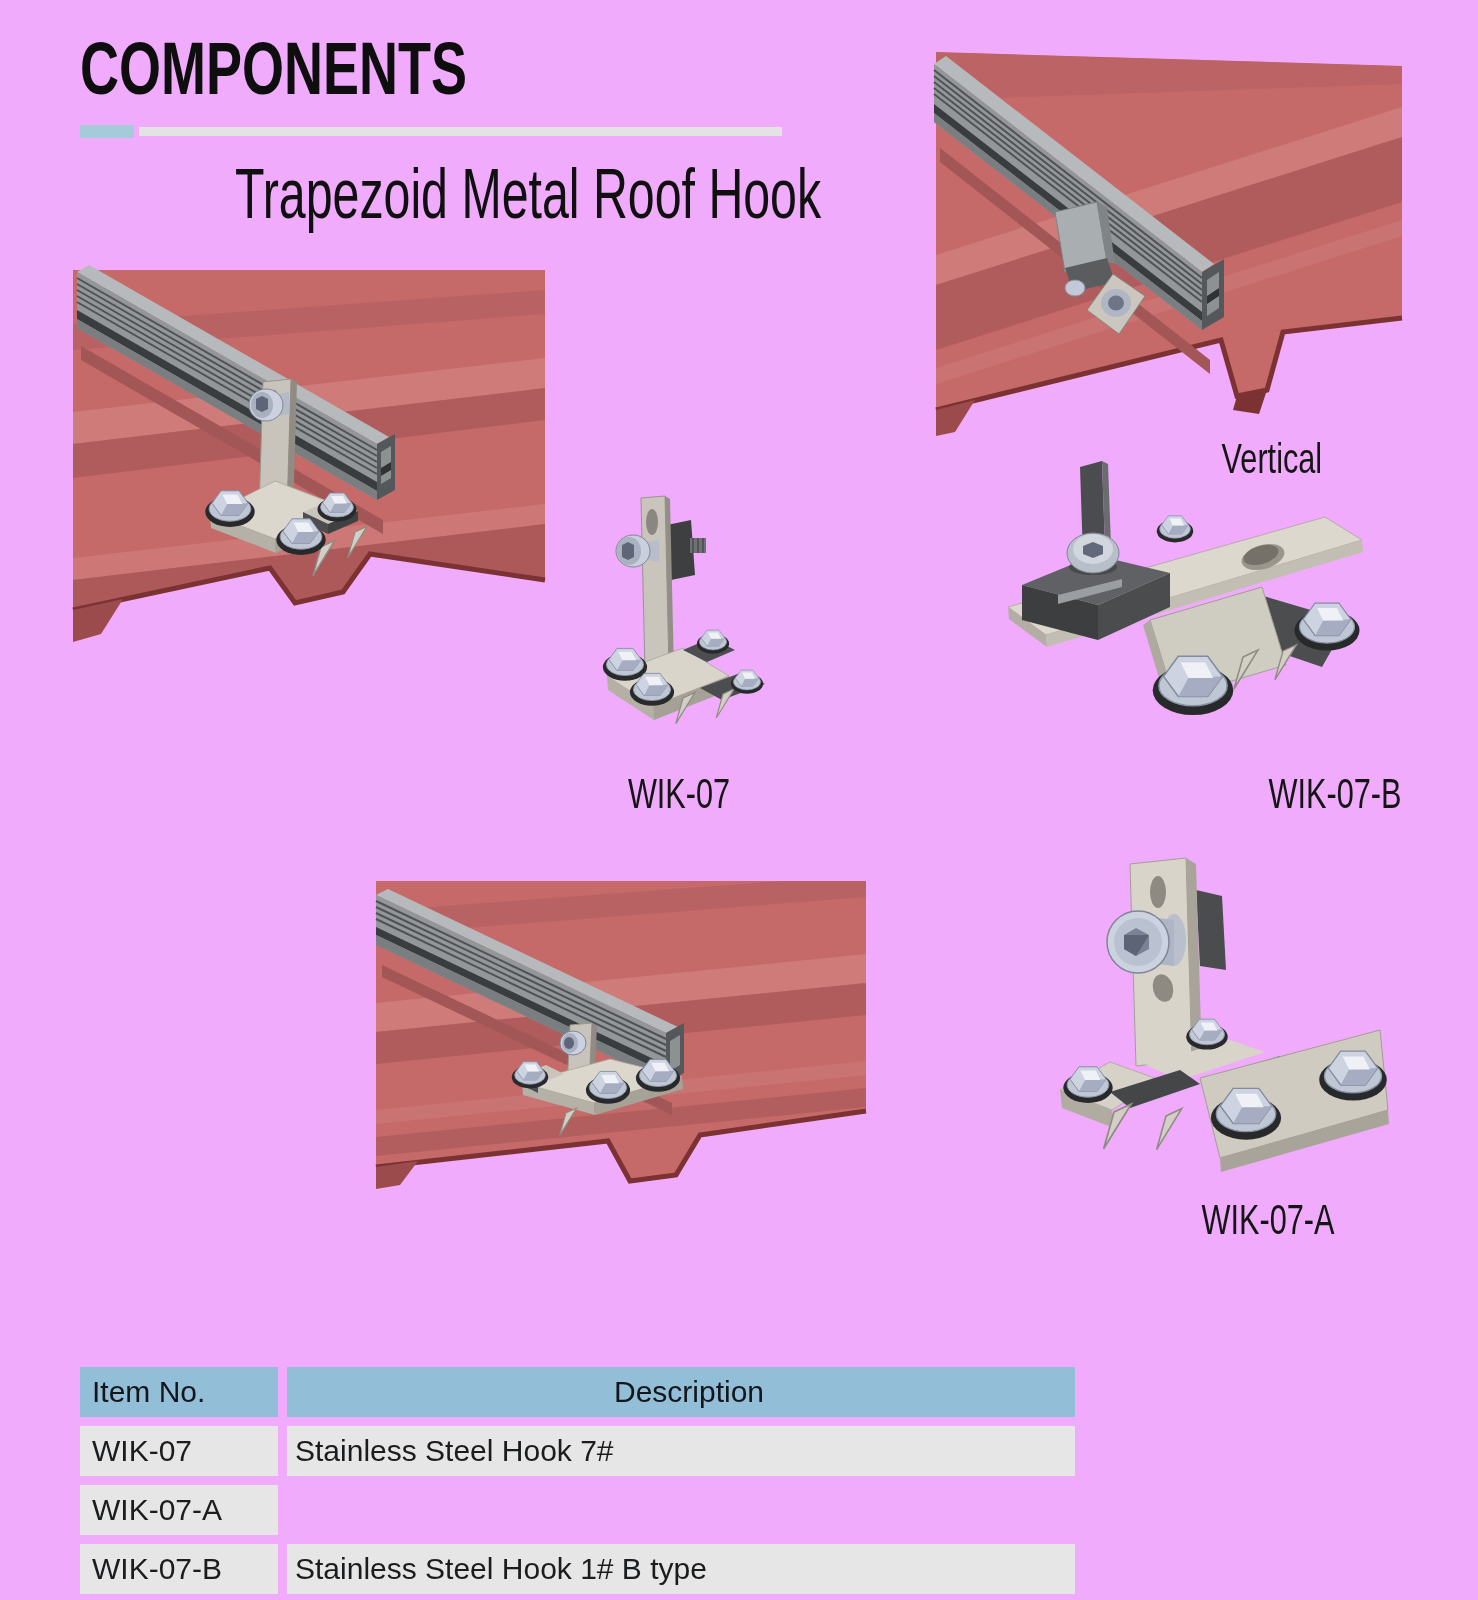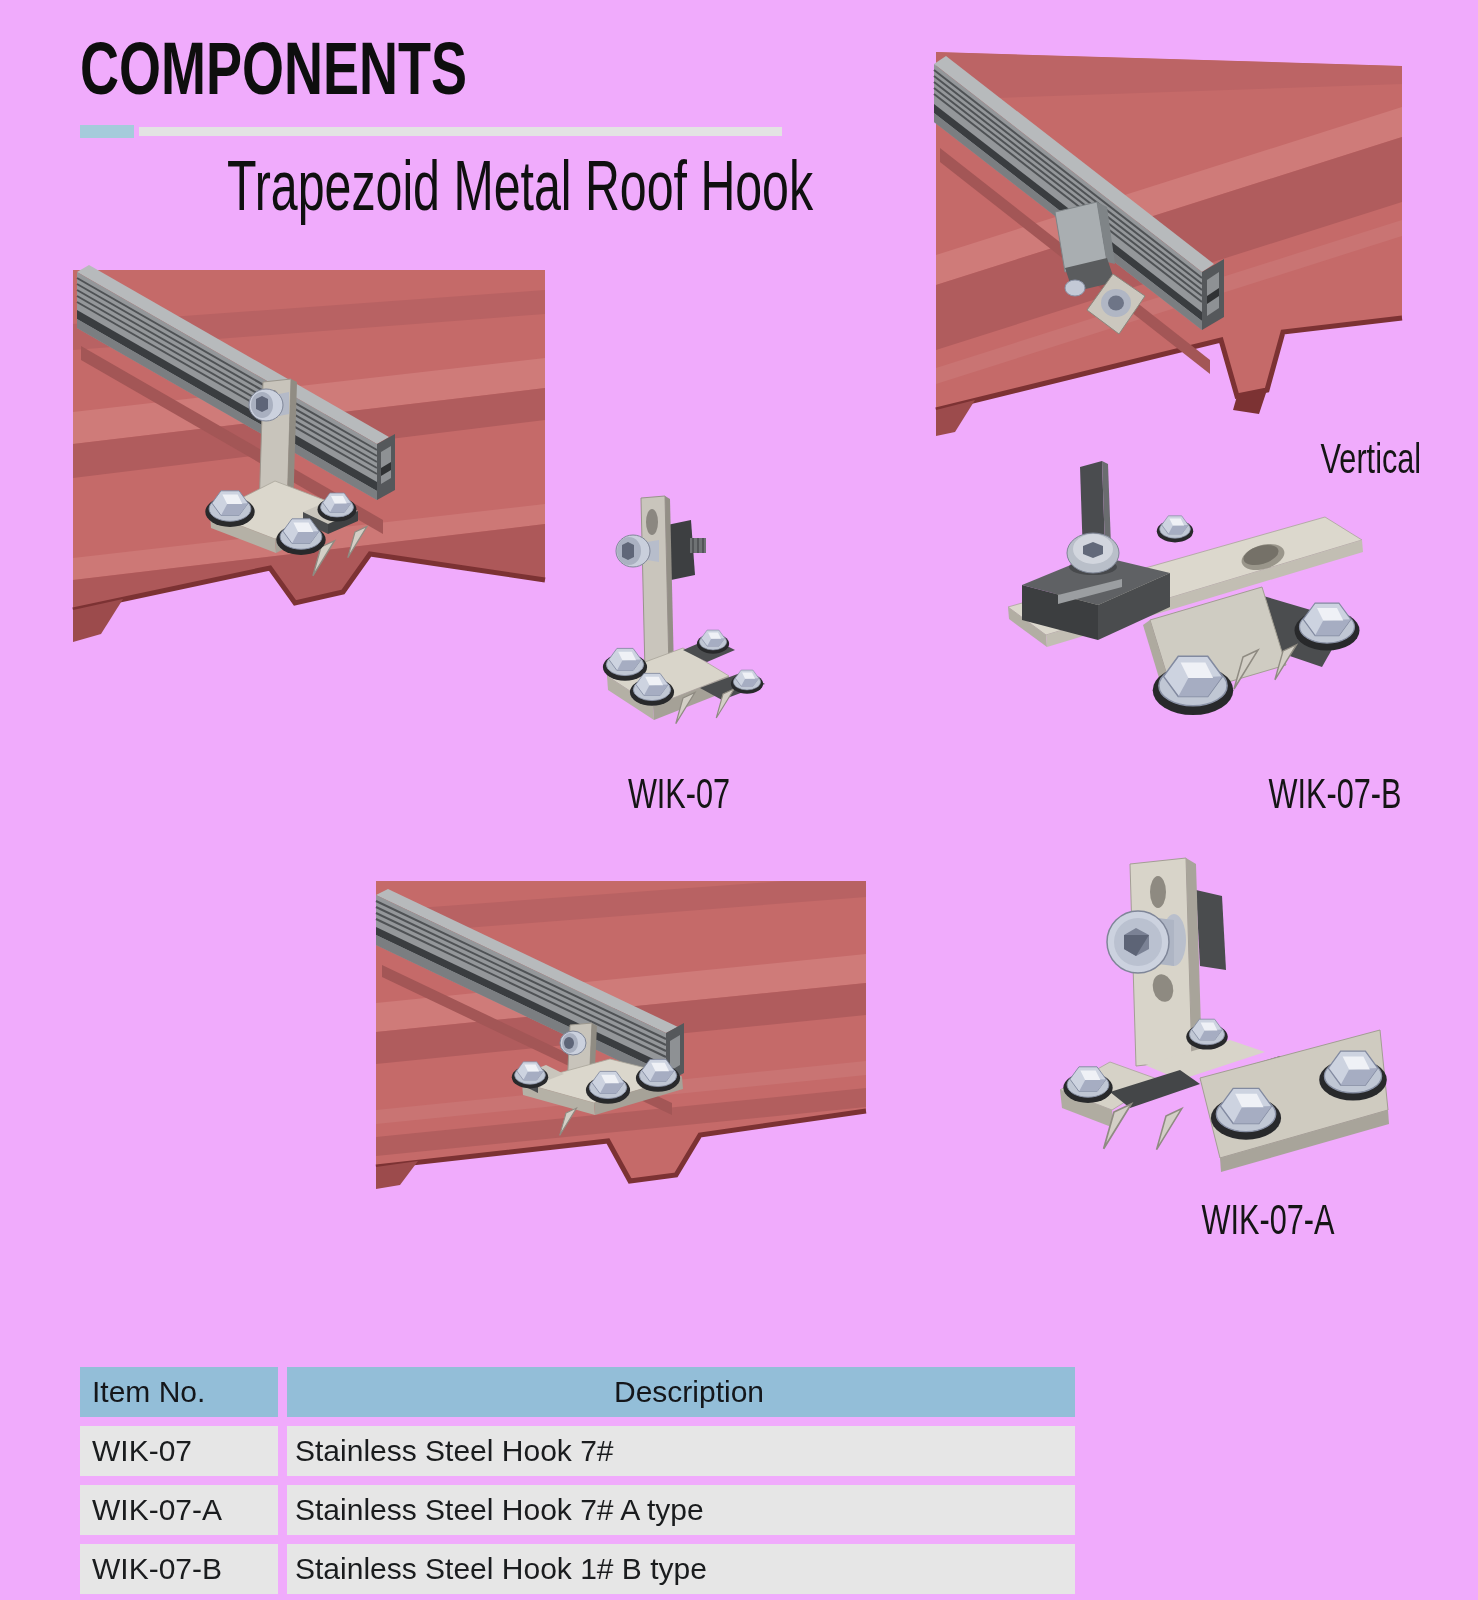--- a/index.html
+++ b/index.html
@@ -42,21 +42,21 @@
       </g>
       <g id="spike">
         <path d="M0,0 L15,-7 L-9,32 Z" fill="#d3cfc6" stroke="#8f8b82" stroke-width="1.5"></path>
       </g>
     </defs>
   </svg>
 
   <h1 class="abs page-title" style="margin:0;font-weight:bold;"><span class="condL">COMPONENTS</span></h1>
   <div class="abs underline-accent"></div>
   <div class="abs underline-line"></div>
-  <h2 class="abs subtitle" style="margin:0;font-weight:normal;"><span class="condS">Trapezoid Metal Roof Hook</span></h2>
+  <h2 class="abs subtitle" style="margin:8px;font-weight:normal;"><span class="condS">Trapezoid Metal Roof Hook</span></h2>
 
   <svg class="abs" style="left:65px;top:262px;" width="495" height="395" viewBox="0 0 495 395">
     <defs>
         <clipPath id="sheetP">
           <path d="M8,8 L480,8 L480,318 L305,292 L278,330 L230,341 L205,306 L8,348 Z"></path>
         </clipPath>
       </defs>
     <g>
       <path d="M8,8 L480,8 L480,318 L305,292 L278,330 L230,341 L205,306 L8,348 Z" fill="#c56a69"></path>
       <g clip-path="url(#sheetP)">
@@ -142,21 +142,21 @@
     <g>
       <polygon points="140,162 182,152 192,212 150,222" fill="#a9aeb1" stroke="#7e8386" stroke-width="1"></polygon>
       <polygon points="182,152 192,157 200,214 192,212" fill="#7f8487"></polygon>
       <polygon points="150,218 192,208 200,232 158,242" fill="#5a5c5e"></polygon>
       <ellipse cx="160" cy="238" rx="10" ry="8" fill="#c3c9d6" stroke="#8a92a6" stroke-width="1"></ellipse>
       <polygon points="198,224 230,246 204,284 172,260" fill="#cbc7be" stroke="#8a867d" stroke-width="1"></polygon>
       <ellipse cx="201" cy="253" rx="15" ry="14" fill="#b0b6c4"></ellipse>
       <ellipse cx="201" cy="253" rx="8" ry="7.5" fill="#6e7587"></ellipse>
     </g>
   </svg>
-  <div class="fig-label" style="left:1271px;top:435px;"><span class="cond">Vertical</span></div>
+  <div class="fig-label" style="left:1172px;top:435px;"><span class="cond">Vertical</span></div>
 
   <svg class="abs" style="left:595px;top:480px;" width="195" height="255" viewBox="0 0 195 255">
     <g>
       <polygon points="72,45 96,40 100,95 76,100" fill="#3d3f41"></polygon>
       <rect x="95" y="58" width="16" height="15" fill="#6f7274"></rect>
       <line x1="98" y1="58" x2="98" y2="73" stroke="#4a4d4f" stroke-width="1.5"></line>
       <line x1="103" y1="58" x2="103" y2="73" stroke="#4a4d4f" stroke-width="1.5"></line>
       <line x1="108" y1="58" x2="108" y2="73" stroke="#4a4d4f" stroke-width="1.5"></line>
       <polygon points="46,18 70,16 74,190 50,192" fill="#c9c5bc" stroke="#98948b" stroke-width="1"></polygon>
       <polygon points="70,16 75,19 79,191 74,190" fill="#938f86"></polygon>
@@ -292,21 +292,20 @@
     <div class="trow thead">
       <div class="cell c-item">Item No.</div>
       <div class="cell c-desc">Description</div>
     </div>
     <div class="trow tbody-row">
       <div class="cell c-item">WIK-07</div>
       <div class="cell c-desc">Stainless Steel Hook 7#</div>
     </div>
     <div class="trow tbody-row">
       <div class="cell c-item">WIK-07-A</div>
-      <div class="cell c-desc">Stainless Steel Hook 7# A type</div>
     </div>
     <div class="trow tbody-row">
       <div class="cell c-item">WIK-07-B</div>
       <div class="cell c-desc">Stainless Steel Hook 1# B type</div>
     </div>
   </div>
 
 </div>
 
 </body></html>

